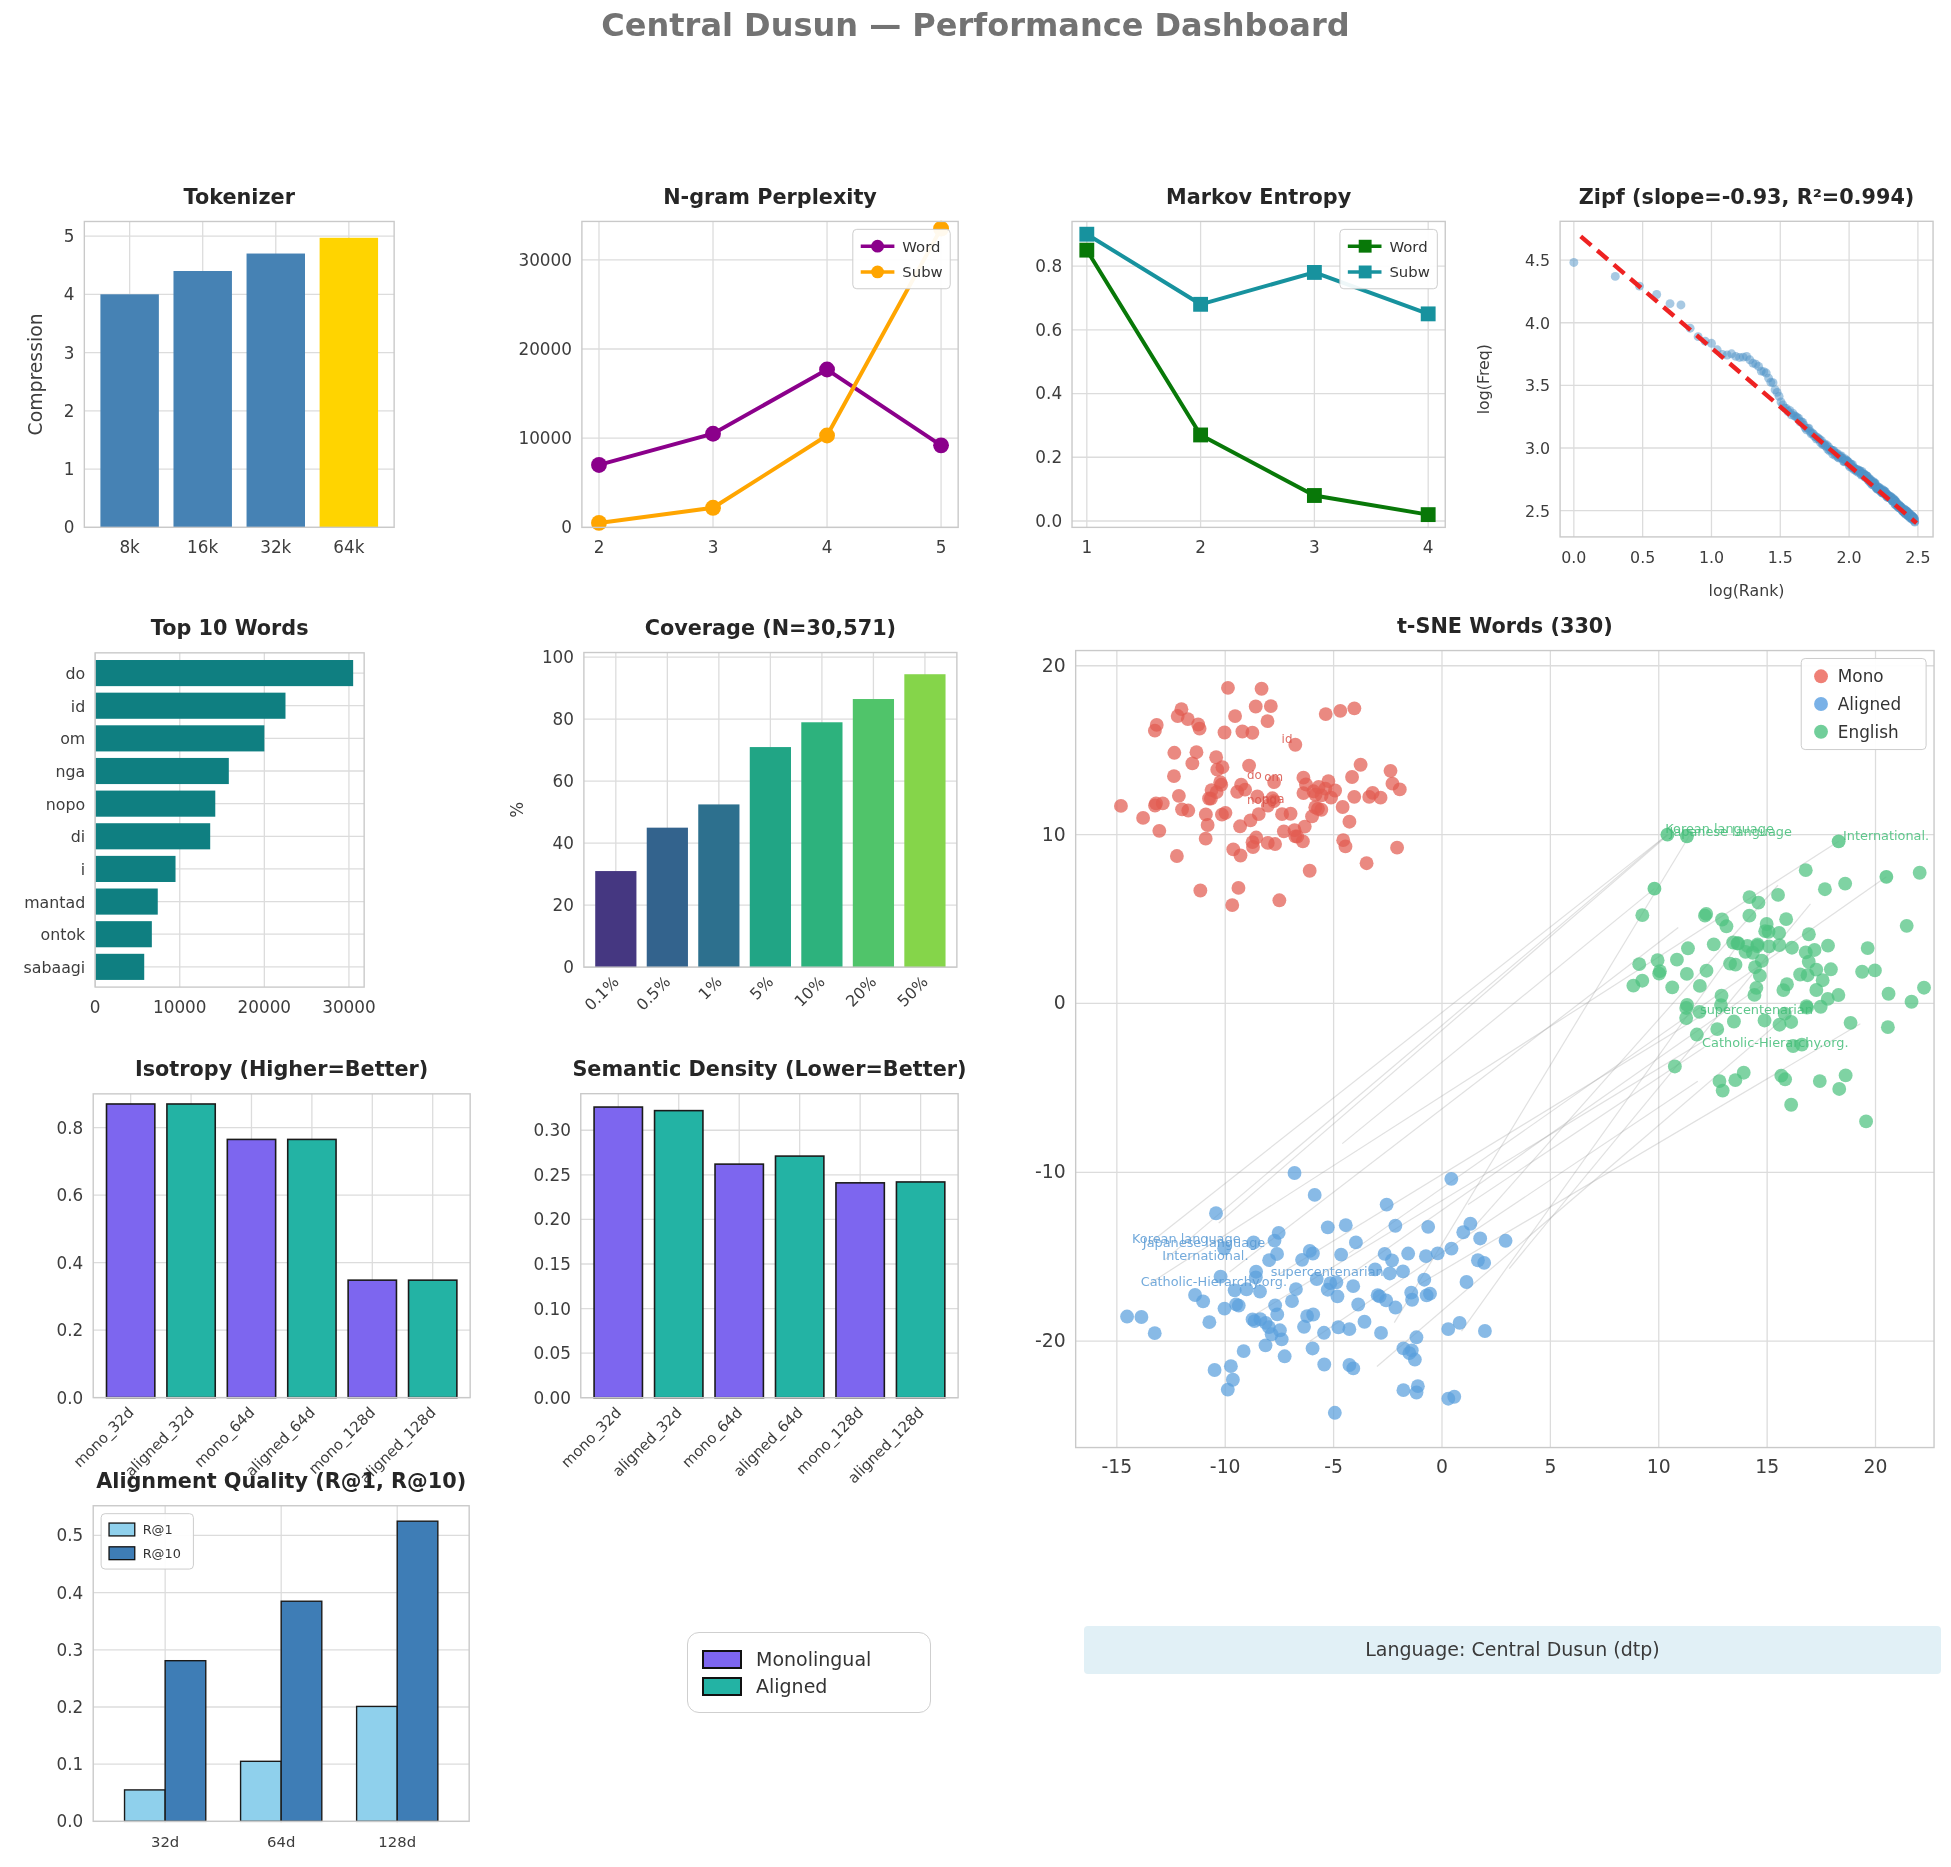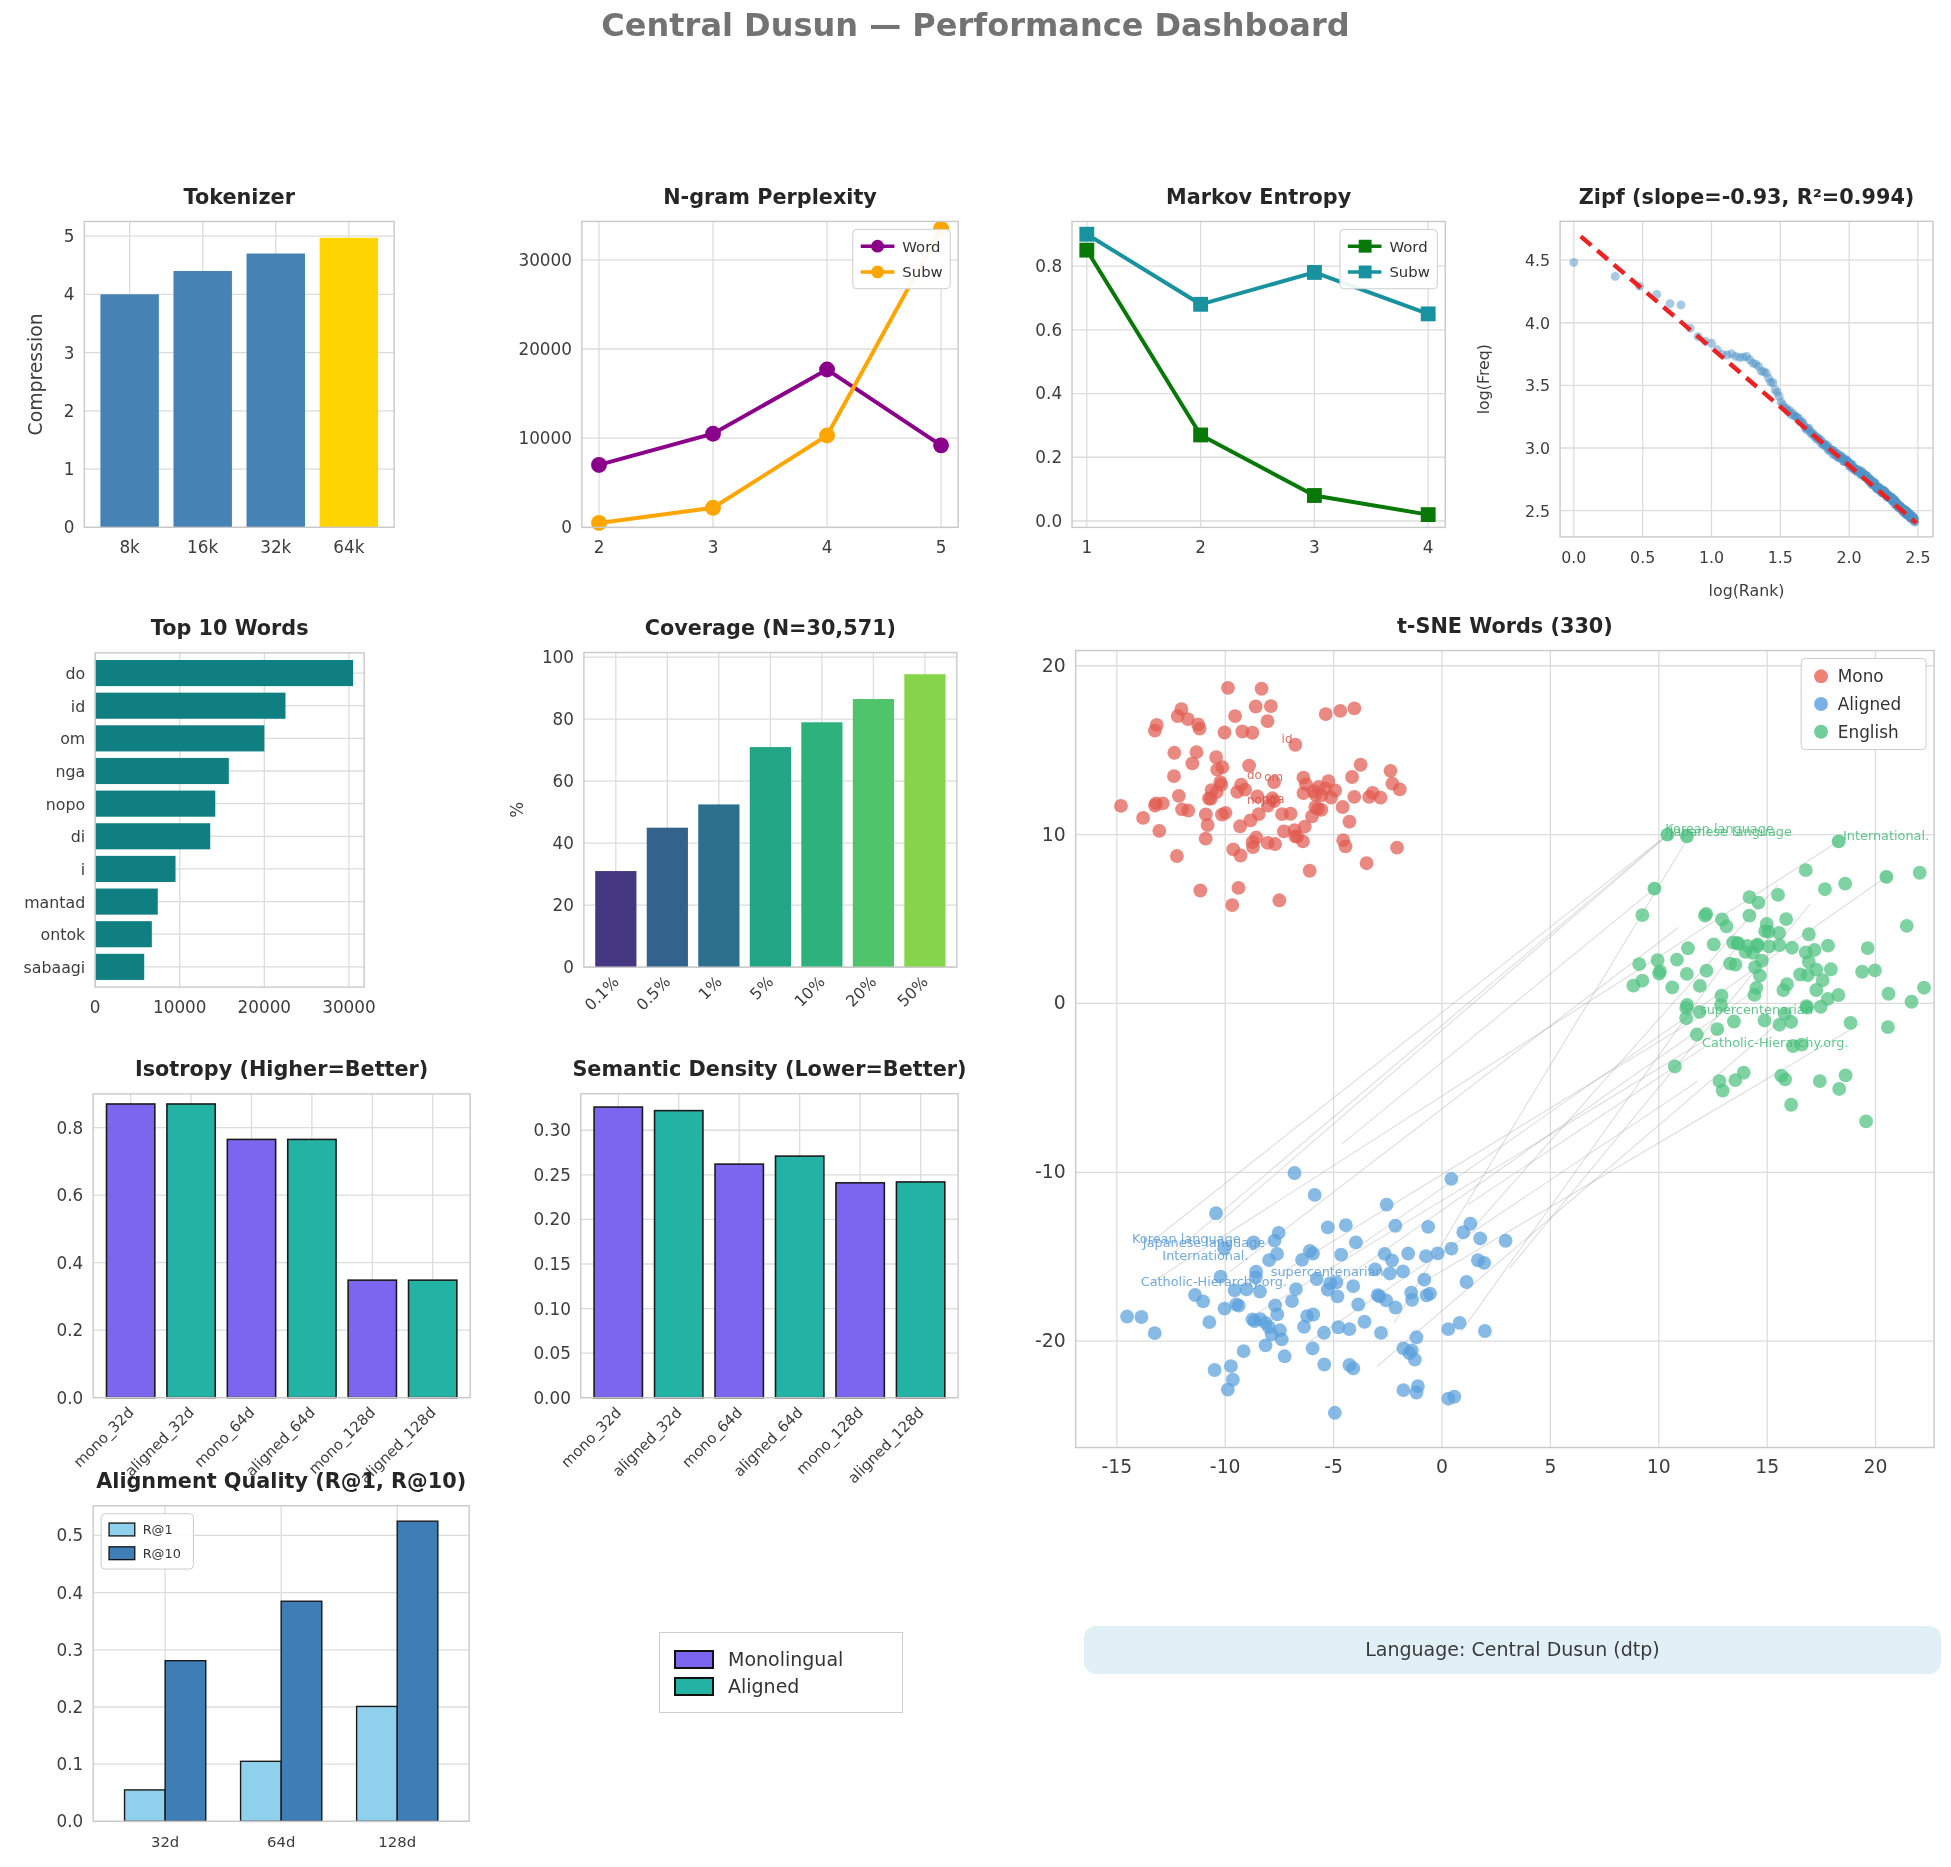--- a/index.html
+++ b/index.html
@@ -1,25 +1,25 @@
 <!DOCTYPE html>
 <html><head>
 <meta charset="utf-8">
 <style>
   html,body{margin:0;padding:0;background:#ffffff;}
   body{width:1951px;height:1867px;position:relative;font-family:"DejaVu Sans","Liberation Sans",sans-serif;}
   #main-title{position:absolute;top:6px;left:0;right:0;text-align:center;font-size:32px;font-weight:bold;color:#737373;margin:0;}
   .chart{position:absolute;}
   .chart svg{position:absolute;left:0;top:0;overflow:visible;}
   .chart text{font-family:"DejaVu Sans","Liberation Sans",sans-serif;}
-  #shared-legend{position:absolute;left:659px;top:1632px;width:244px;box-sizing:border-box;background:#fff;border:1px solid #cfcfcf;border-radius:0;padding:10px 14px;}
+  #shared-legend{position:absolute;left:687px;top:1632px;width:244px;box-sizing:border-box;background:#fff;border:1px solid #cfcfcf;border-radius:12px;padding:10px 14px;}
   .legend-row{display:flex;align-items:center;gap:14px;margin:5px 0;}
   .swatch{display:inline-block;width:40px;height:19px;border:2px solid #111;box-sizing:border-box;}
   .legend-row span.lab{font-size:19px;color:#333;}
-  #info-box{position:absolute;left:1084px;top:1626px;width:857px;box-sizing:border-box;background:#e1f0f6;border-radius:12px;padding:10px 6px;text-align:center;font-size:19px;color:#3a3a3a;line-height:1.45;}
+  #info-box{position:absolute;left:1084px;top:1626px;width:857px;box-sizing:border-box;background:#e1f0f6;border-radius:4px;padding:10px 6px;text-align:center;font-size:19px;color:#3a3a3a;line-height:1.45;}
 </style>
 </head>
 <body>
 
 <h1 id="main-title">Central Dusun — Performance Dashboard</h1>
 
 <div class="chart" style="left: 20px; top: 158px; width: 388px; height: 416px;">
     <svg width="388" height="416" viewBox="0 0 392 420">
       <line x1="110.76886792452831" y1="64" x2="110.76886792452831" y2="373" stroke="#dcdcdc" stroke-width="1.3"></line>
       <line x1="184.58962264150944" y1="64" x2="184.58962264150944" y2="373" stroke="#dcdcdc" stroke-width="1.3"></line>

